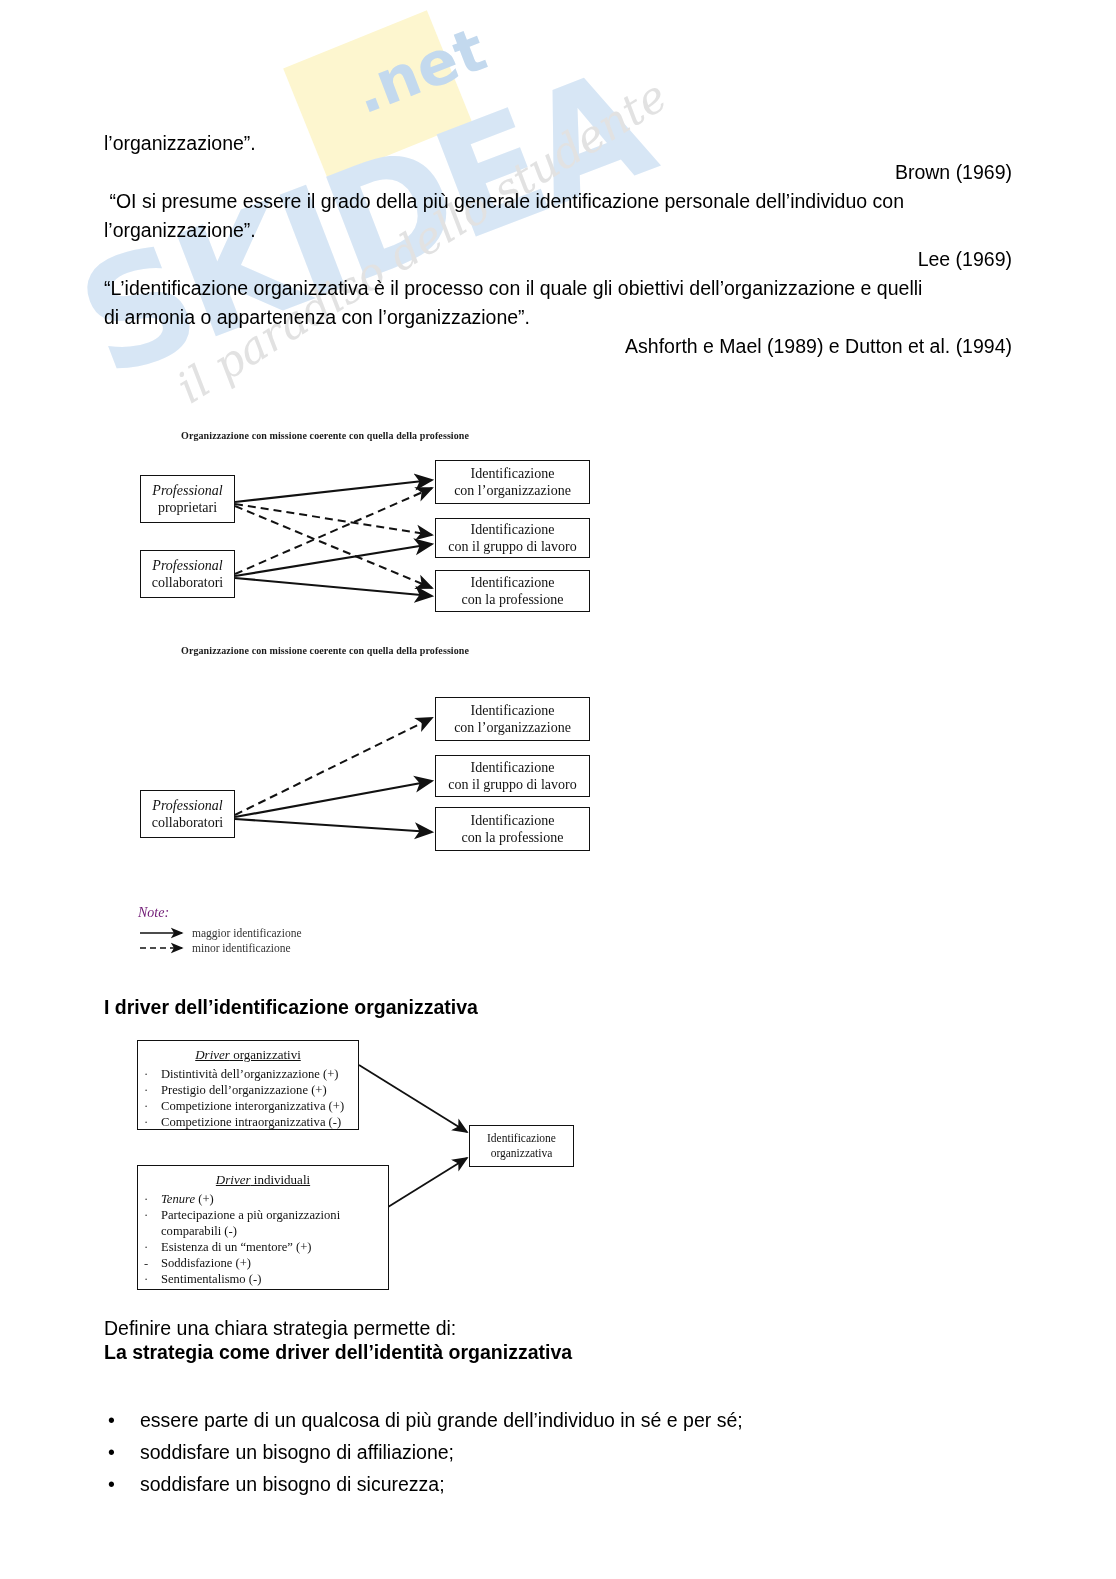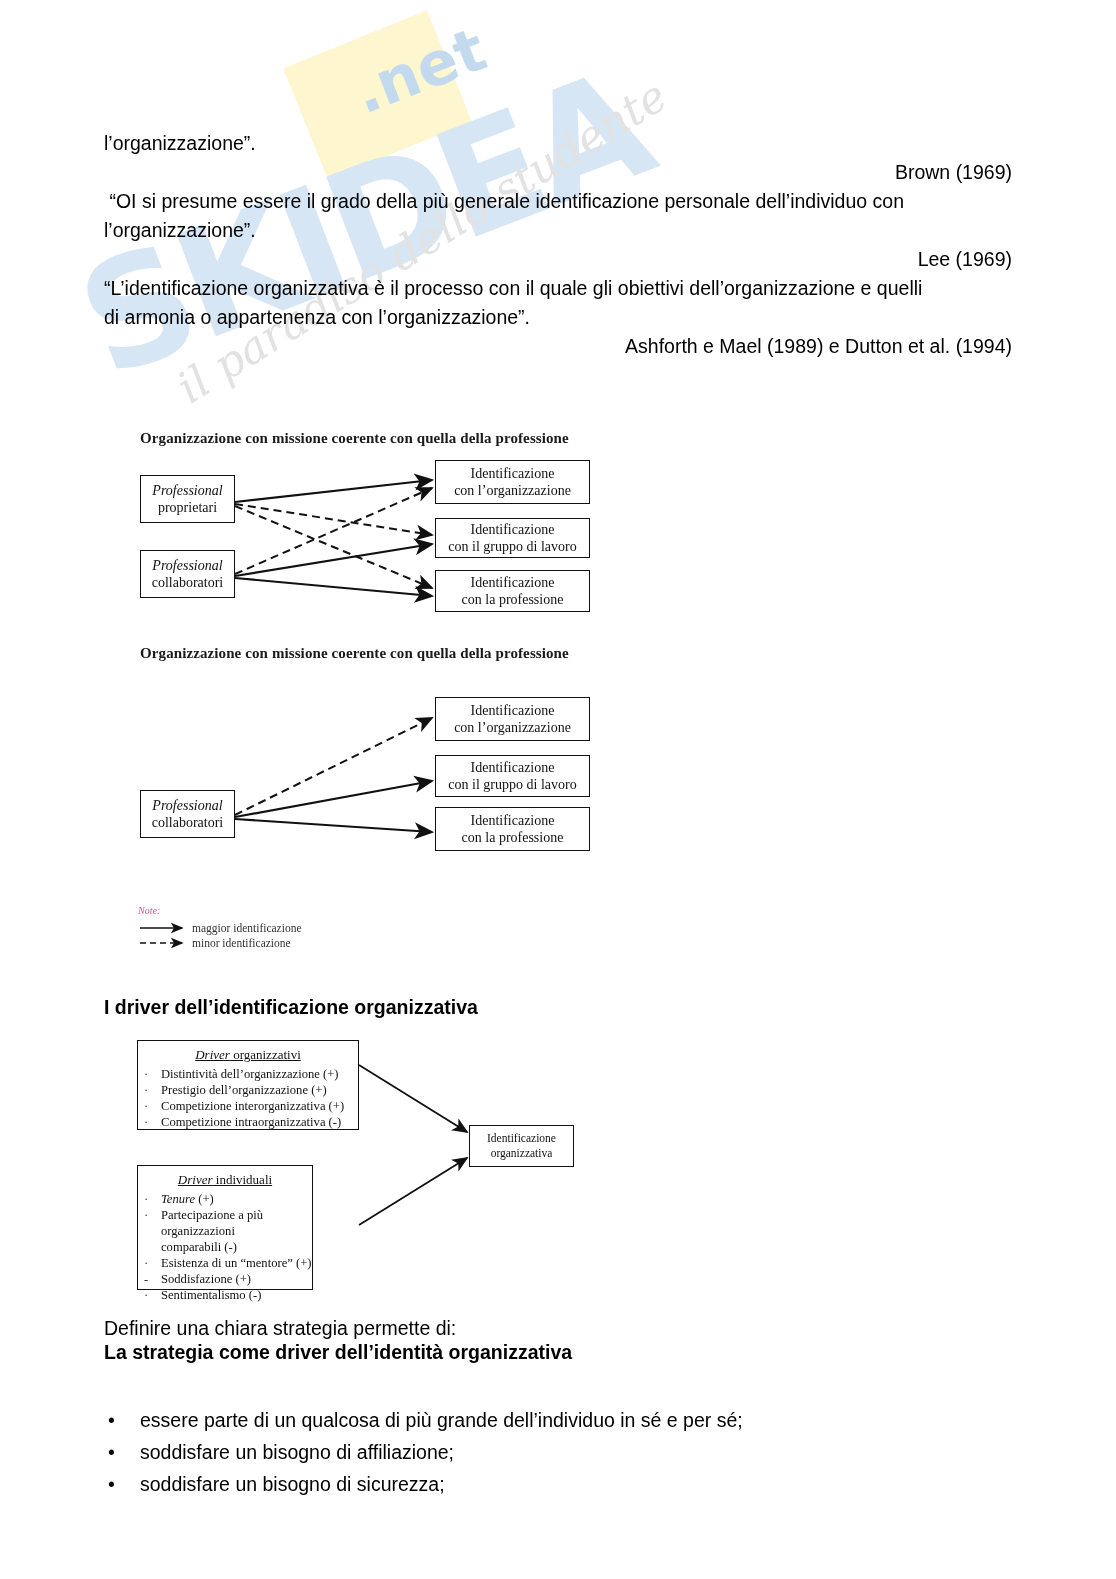--- a/index.html
+++ b/index.html
@@ -121,23 +121,24 @@
   }
 
   
   .dg {
     position: absolute;
     font-family: "Liberation Serif", serif;
   }
   .dg-title {
     font-family: "Liberation Serif", serif;
     font-weight: bold;
-    font-size: 15px;
+    font-size: 10px;
     letter-spacing: 0.1px;
     color: #1a1a1a;
+    margin-left: 41px;
   }
   .nodebox {
     position: absolute;
     border: 1.6px solid #111;
     background: #fff;
     box-sizing: border-box;
     display: flex;
     flex-direction: column;
     align-items: center;
     justify-content: center;
@@ -157,22 +158,22 @@
     overflow: visible;
   }
 
   
   .legend {
     position: absolute;
     font-family: "Liberation Serif", serif;
   }
   .legend-title {
     font-style: italic;
-    font-size: 10px;
-    color: #ec4899;
+    font-size: 14px;
+    color: #701a75;
   }
   .legend-row {
     display: flex;
     align-items: center;
     font-size: 11.5px;
     color: #333;
     height: 15px;
   }
   .legend-key {
     width: 54px;
@@ -369,21 +370,21 @@
         <div class="drv-item">
             <span class="dash">·</span>
             <span>Competizione interorganizzativa (+)</span>
           </div>
         <div class="drv-item">
             <span class="dash">·</span>
             <span>Competizione intraorganizzativa (-)</span>
           </div>
       </div>
 
-      <div class="drvbox" style="left:0px; top:125px; width:176px; height:125px;">
+      <div class="drvbox" style="left:0px; top:125px; width:252px; height:125px;">
         <div class="dhead"><span class="it">Driver</span><span> individuali</span></div>
         <div class="drv-item">
             <span class="dash">·</span>
             <span><span class="it">Tenure</span><span> (+)</span></span>
           </div>
         <div class="drv-item">
             <span class="dash">·</span>
             <span>Partecipazione a più organizzazioni</span>
           </div>
         <div class="drv-item">

